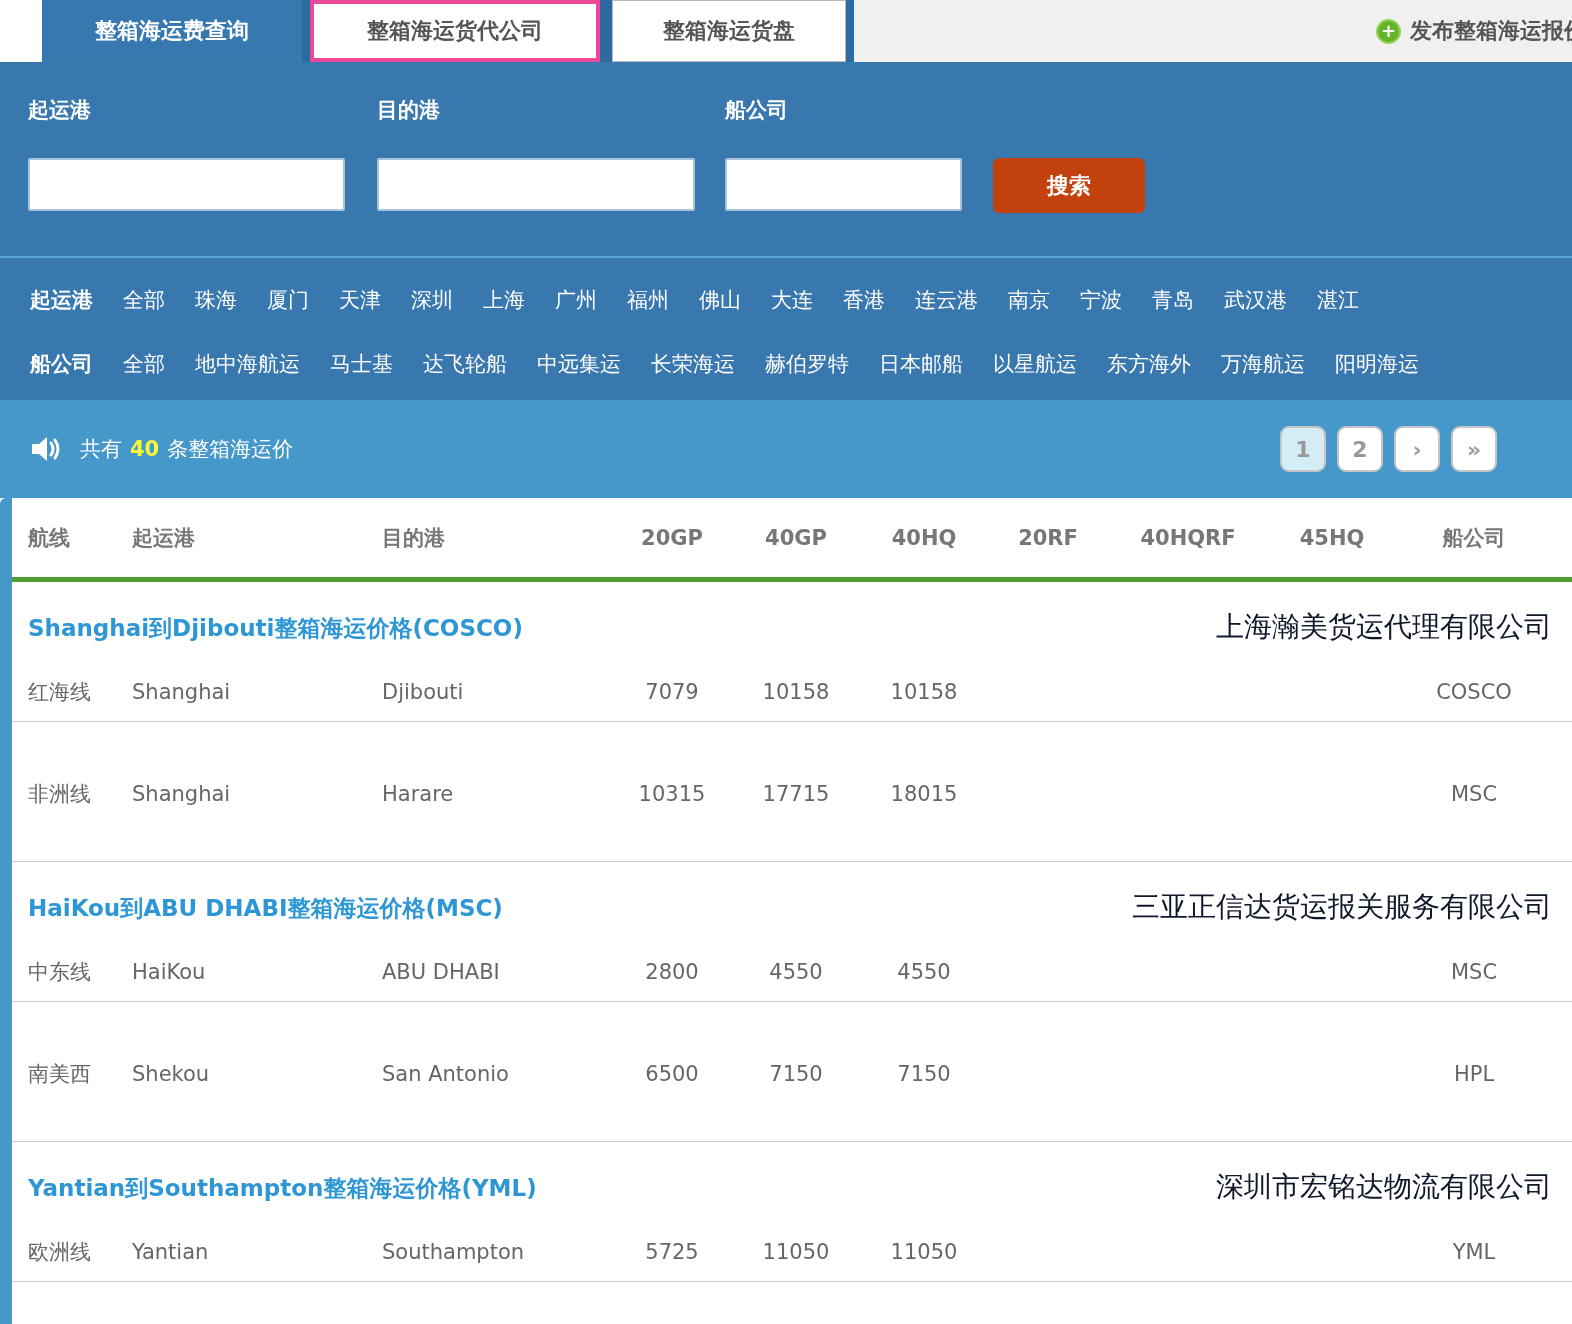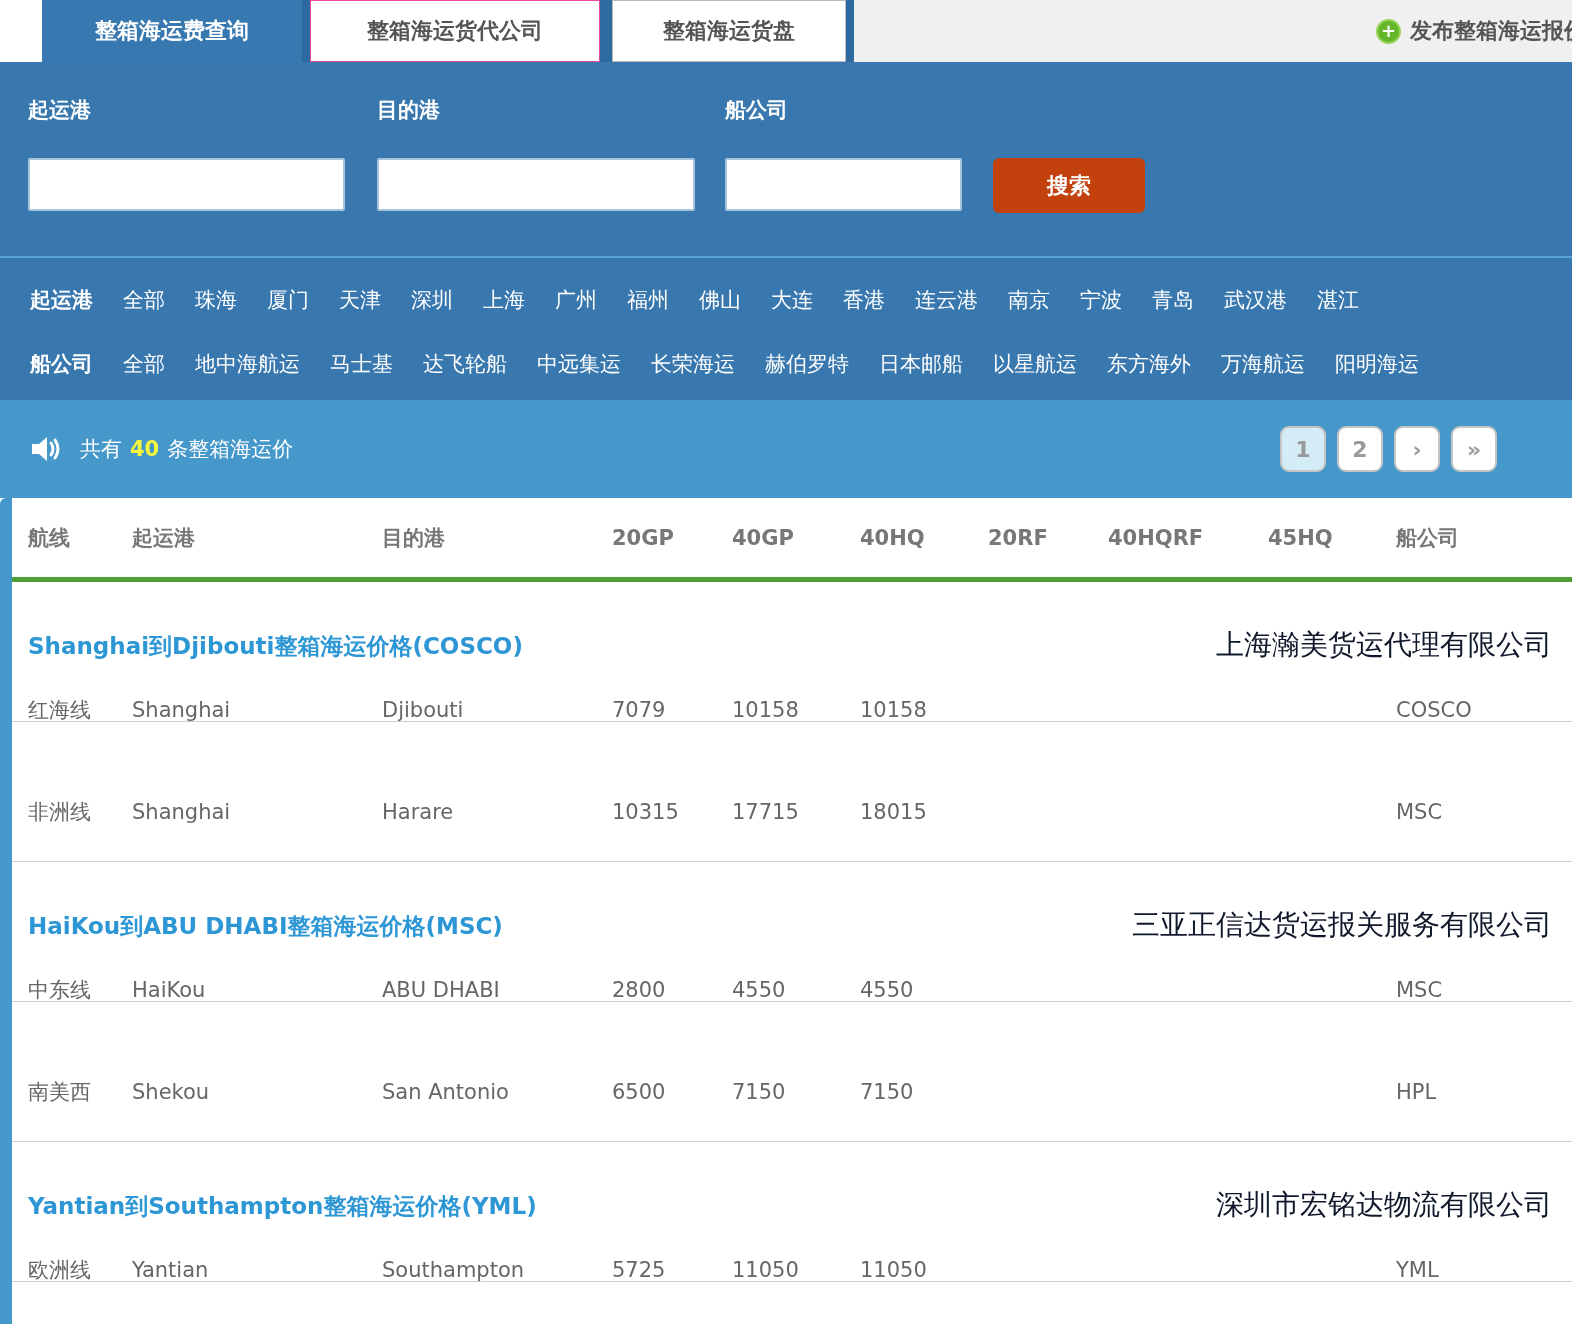--- a/index.html
+++ b/index.html
@@ -5,21 +5,21 @@
   * { margin:0; padding:0; box-sizing:border-box; }
   html,body { width:1572px; height:1324px; overflow:hidden; background:#fff;
     font-family:"DejaVu Sans","Liberation Sans",sans-serif; }
 
   
   .tabbar { position:relative; height:62px; background:#f0f0f0;margin-left:42px; }
   .tabbar-blue { position:absolute; left:0; top:0; width:812px; height:62px; background:#2c6aa0; }
   .tab { position:absolute; top:0; height:62px; display:flex; align-items:center; justify-content:center;
     font-weight:bold; font-size:22px; cursor:pointer; }
   .tab.active { left:0; width:260px; background:#3878b0; color:#fff; }
-  .tab.t2 { left:268px; width:290px; background:#fff; color:#555; border:1px solid #ec4899; }
+  .tab.t2 { left:268px; width:290px; background:#fff; color:#555; border:4px solid #ec4899; }
   .tab.t3 { left:570px; width:234px; background:#fff; color:#555; border:1px solid #b9b9b9; }
   .publish { position:absolute; right:-14px; top:0; height:62px; display:flex; align-items:center;
     gap:9px; font-weight:bold; font-size:22px; color:#555; cursor:pointer; }
   .plus-icon { width:25px; height:25px; border-radius:50%; background:#64b52a; border:2px solid #93d355;
     color:#fff; display:flex; align-items:center; justify-content:center; font-size:18px;
     font-weight:bold; line-height:1; }
 
   
   .formarea { height:194px; background:#3878af; display:flex; align-items:flex-start;
     padding:34px 0 0 28px; }
@@ -53,22 +53,22 @@
   .pagebtn.active { background:#d3ecf6; }
 
   
   .panel { position:relative; background:#fff; border-left:12px solid #4698ca;
     border-top-left-radius:6px; height:898px; }
   .grid10 { display:grid;
     grid-template-columns:104px 250px 230px 120px 128px 128px 120px 160px 128px 1fr;
     align-items:center; padding-left:16px; padding-right:20px; }
   .thead { height:84px; font-weight:bold; color:#777; font-size:21px;
     border-bottom:5px solid #4f9e33; }
-  .cc { text-align:left; }
-  .trow { height:140px; border-bottom:1px solid #ccc; padding-top:44px; }
+  .cc { text-align:center; }
+  .trow { height:140px; border-bottom:1px solid #ccc; padding-top:26px; }
   .rowtitle { display:flex; justify-content:space-between; align-items:baseline;
     padding:0 20px 0 16px; }
   .rowtitle .t { color:#2d96d5; font-weight:bold; font-size:23px; text-decoration:none; cursor:pointer; }
   .rowtitle .co { color:#0f172a; font-size:28px; text-decoration:none; cursor:pointer; }
   .rowdata { margin-top:32px; color:#666; font-size:21px; }
   .cutoff { position:absolute; bottom:0; right:42px; width:316px; height:8px; opacity:.75;
     background:repeating-linear-gradient(90deg,#5aa7d8 0 20px, transparent 20px 33px); }
 </style>
 </head>
 <body>

